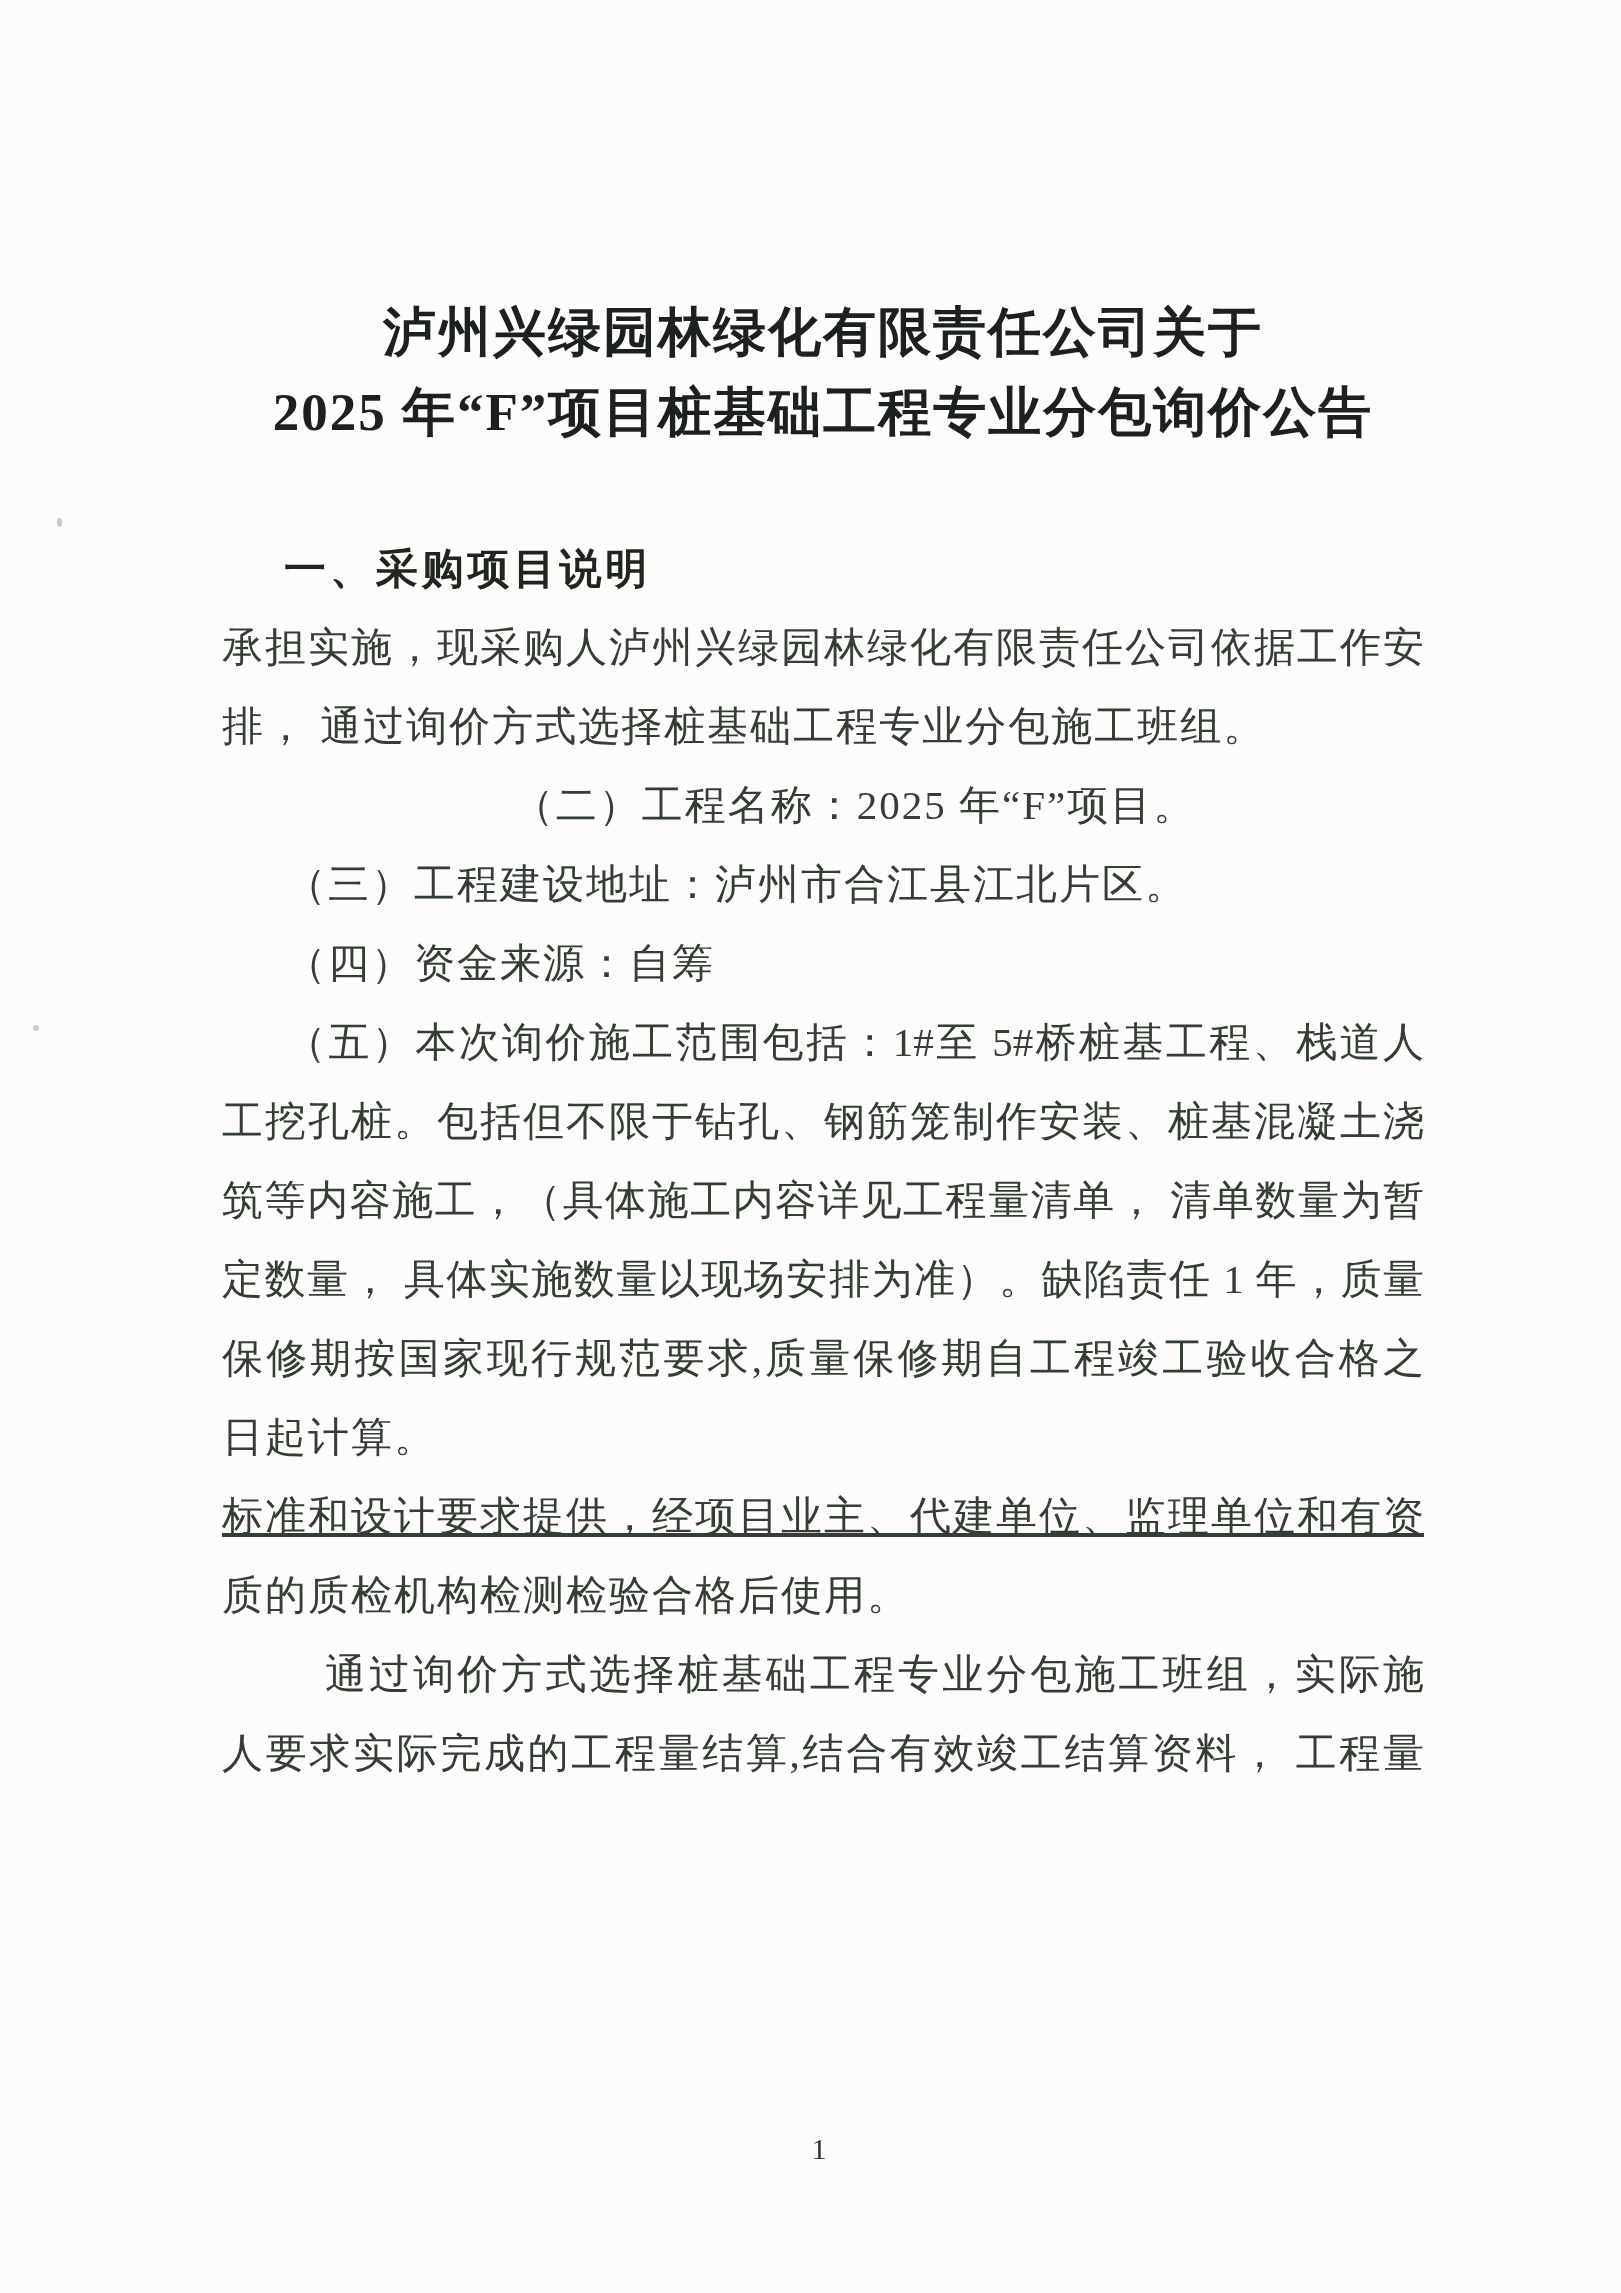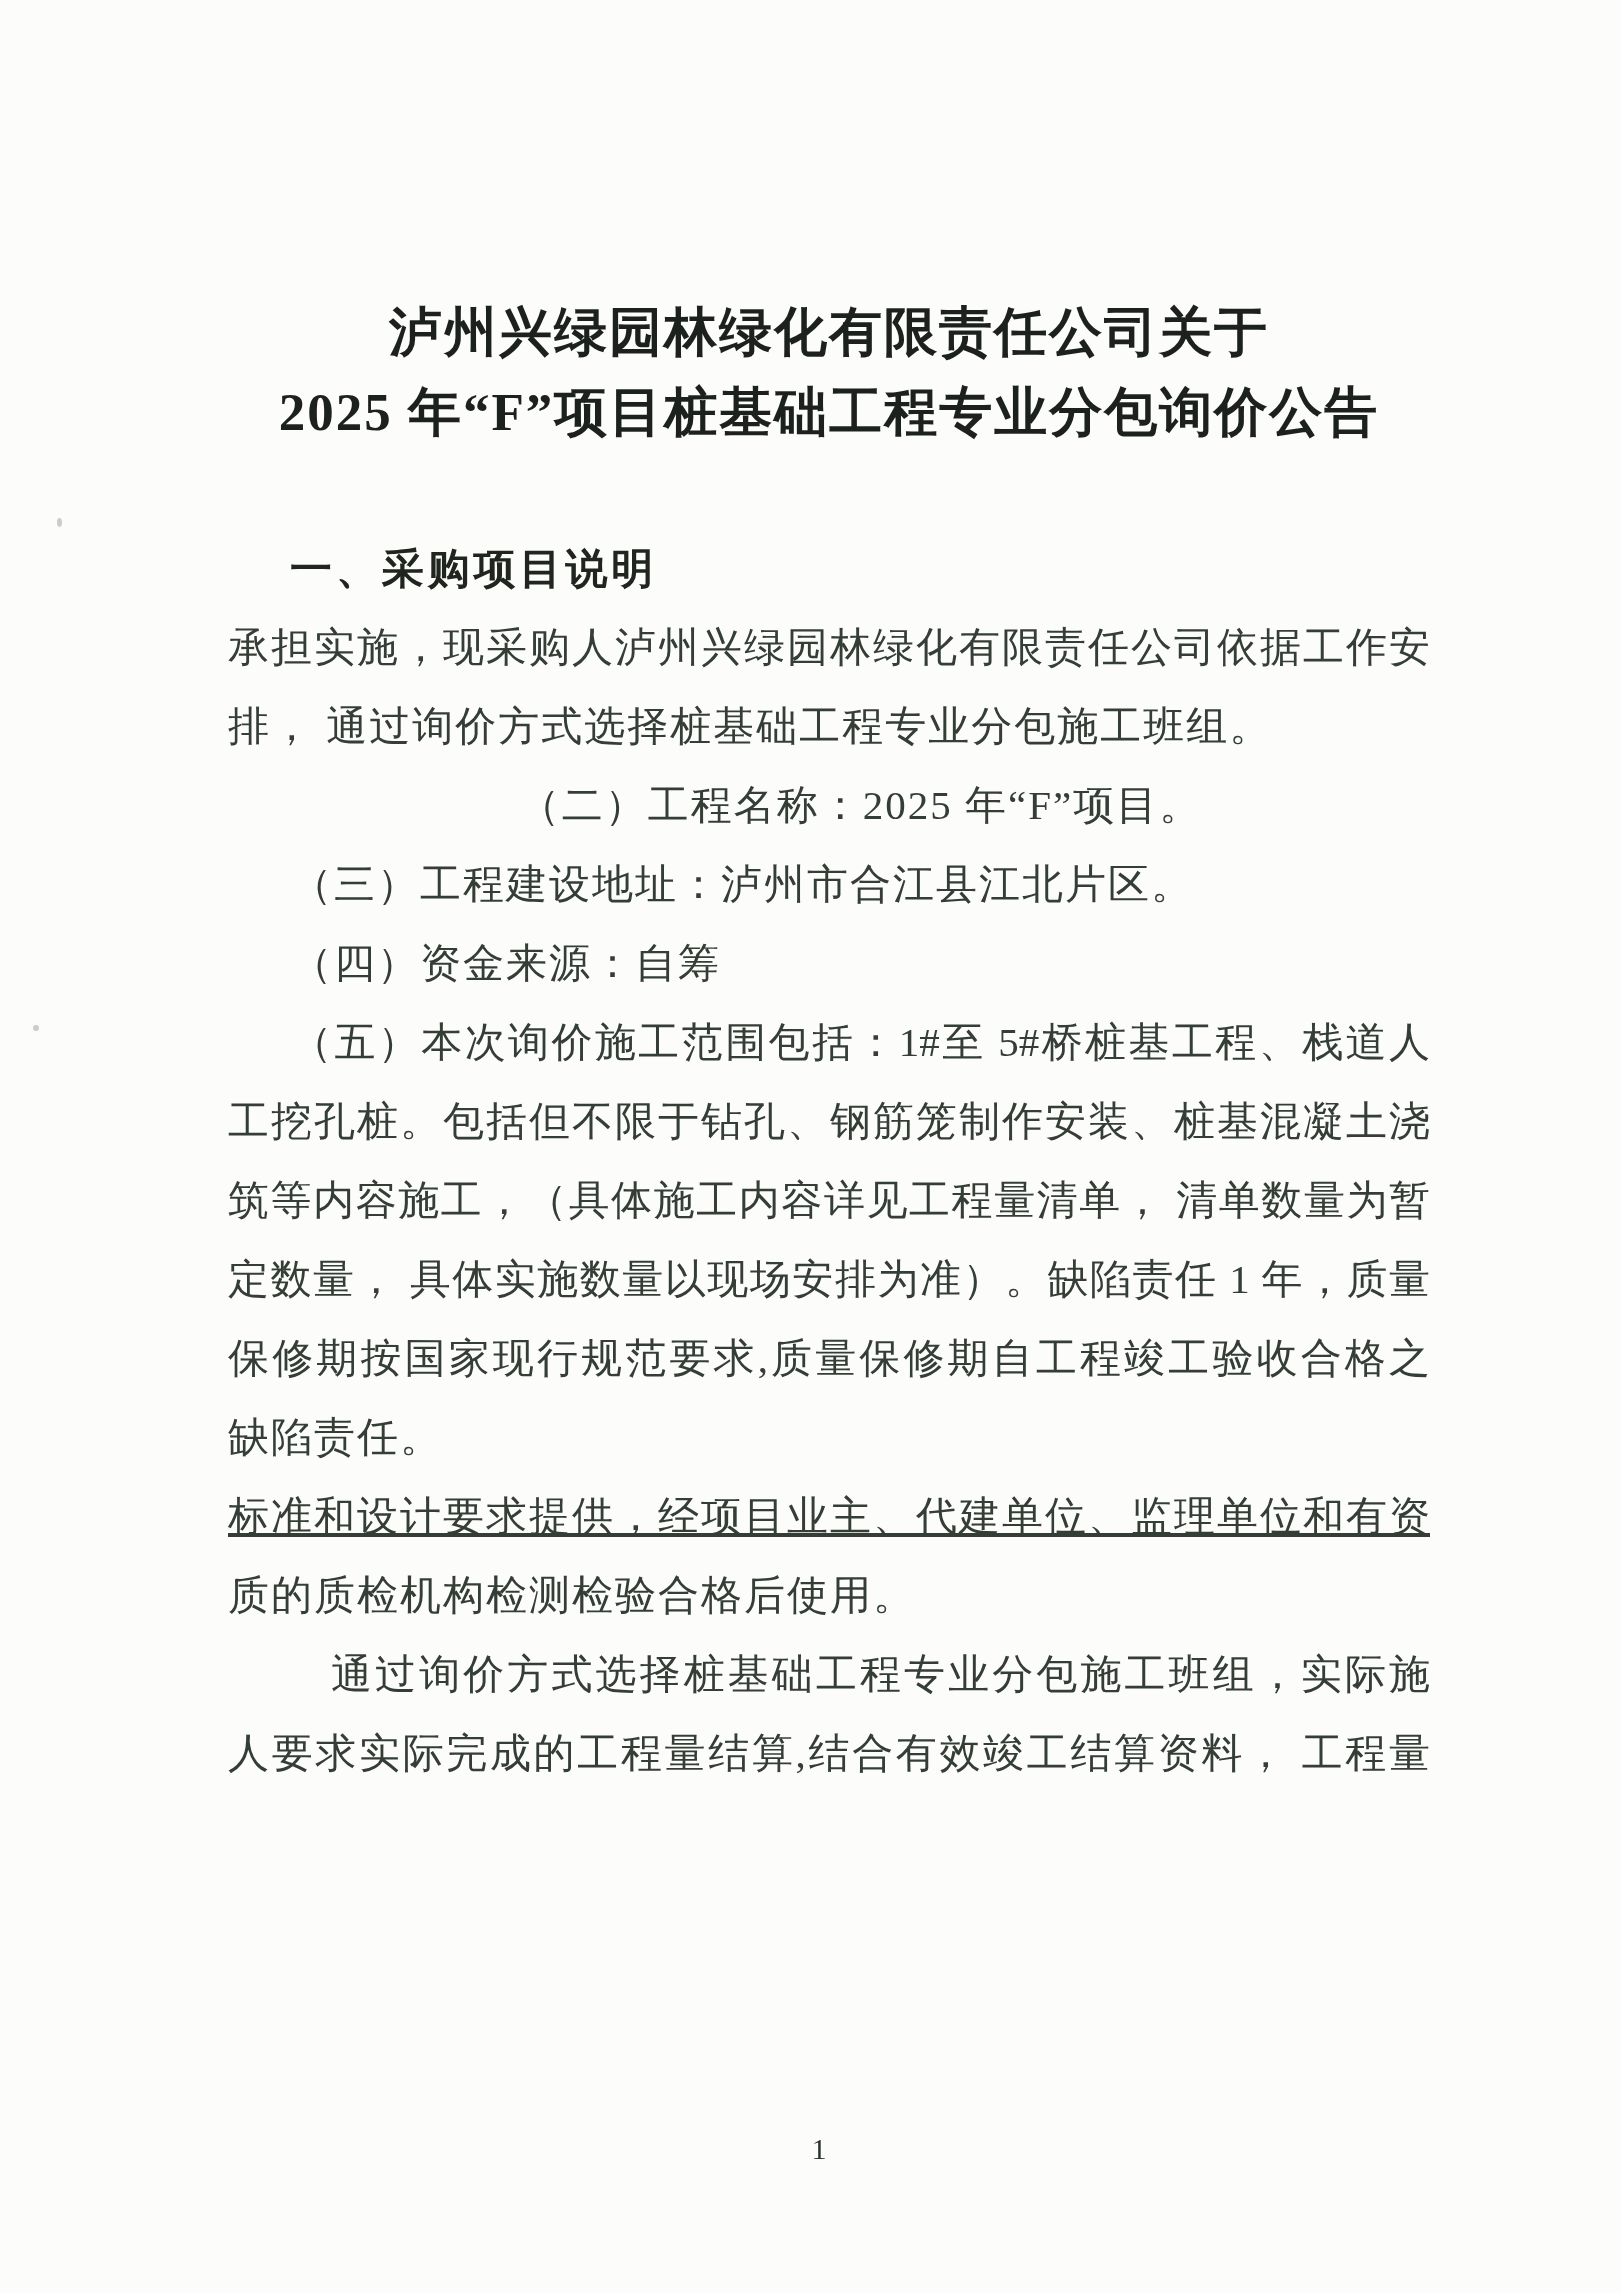--- a/index.html
+++ b/index.html
@@ -9,21 +9,21 @@
     font-family: "Liberation Serif", serif;
   }
   .page {
     position: relative;
     width: 1621px; height: 2294px;
     background: #fcfcfb;
     overflow: hidden;
   }
   .content {
     position: absolute;
-    left: 228px; top: 292px;
+    left: 222px; top: 292px;
     width: 1202px;
   }
   .title-line {
     font-family: "Liberation Serif", serif;
     font-weight: bold;
     font-size: 53px;
     line-height: 80px;
     height: 80px;
     text-align: center;
     letter-spacing: 2px;
@@ -87,21 +87,21 @@
         <div class="line justify" style="padding-left: 0px;">承担实施，现采购人泸州兴绿园林绿化有限责任公司依据工作安</div>
         <div class="line" style="padding-left: 0px;">排， 通过询价方式选择桩基础工程专业分包施工班组。</div>
         <div class="line" style="padding-left: 63px; text-align: center;">（二）工程名称：2025 年“F”项目。</div>
         <div class="line" style="padding-left: 63px;">（三）工程建设地址：泸州市合江县江北片区。</div>
         <div class="line" style="padding-left: 63px;">（四）资金来源：自筹</div>
         <div class="line justify" style="padding-left: 63px;">（五）本次询价施工范围包括：1#至 5#桥桩基工程、栈道人</div>
         <div class="line justify" style="padding-left: 0px;">工挖孔桩。包括但不限于钻孔、钢筋笼制作安装、桩基混凝土浇</div>
         <div class="line justify" style="padding-left: 0px;">筑等内容施工，（具体施工内容详见工程量清单， 清单数量为暂</div>
         <div class="line justify" style="padding-left: 0px;">定数量， 具体实施数量以现场安排为准）。缺陷责任 1 年，质量</div>
         <div class="line justify" style="padding-left: 0px;">保修期按国家现行规范要求,质量保修期自工程竣工验收合格之</div>
-        <div class="line" style="padding-left: 0px;">缺陷责任。</div>
+        <div class="line" style="padding-left: 0px;">日起计算。</div>
         <div class="line justify" style="padding-left: 0px; text-decoration: underline;">标准和设计要求提供，经项目业主、代建单位、监理单位和有资</div>
         <div class="line" style="padding-left: 0px;">质的质检机构检测检验合格后使用。</div>
         <div class="line justify" style="padding-left: 103px;">通过询价方式选择桩基础工程专业分包施工班组，实际施</div>
         <div class="line justify" style="padding-left: 0px;">人要求实际完成的工程量结算,结合有效竣工结算资料， 工程量</div>
       </div>
   </div>
 
   <div class="speck" style="left:57px; top:518px; width:4.9px; height:8.8px;"></div>
   <div class="speck" style="left:33px; top:1025px; width:5.9px; height:5.9px;"></div>
 

